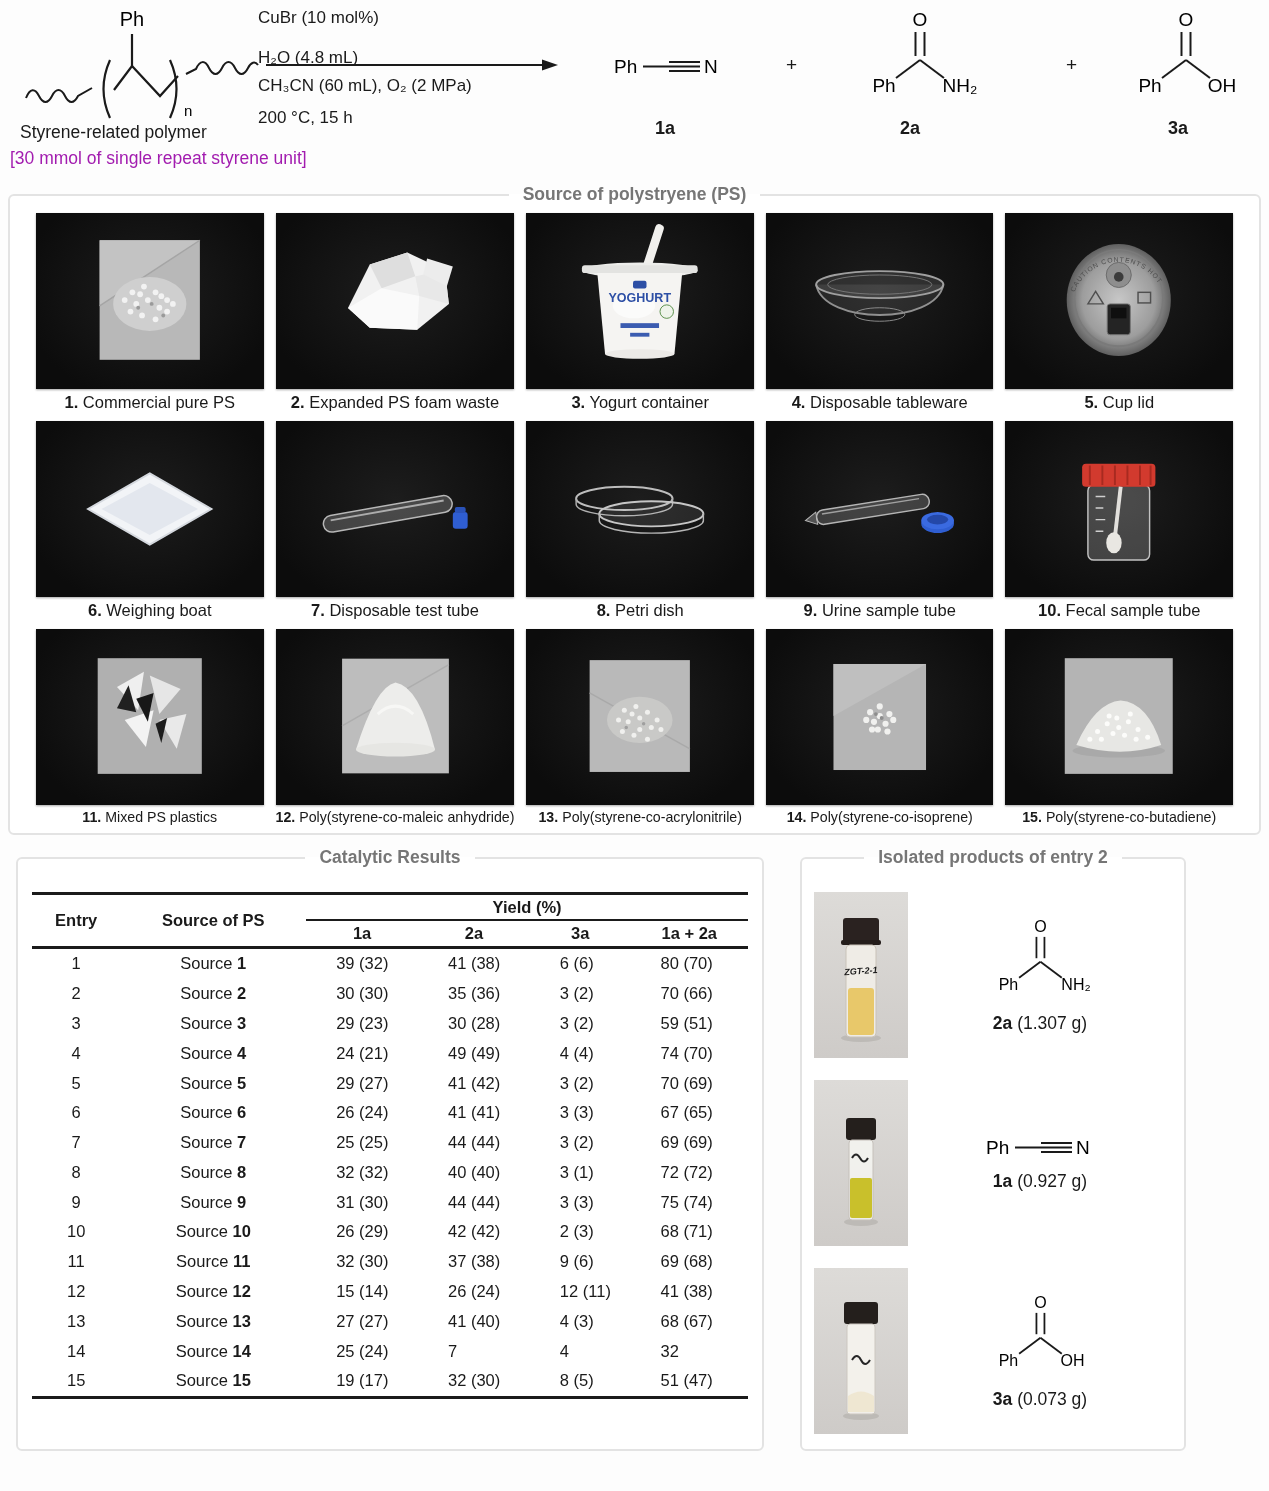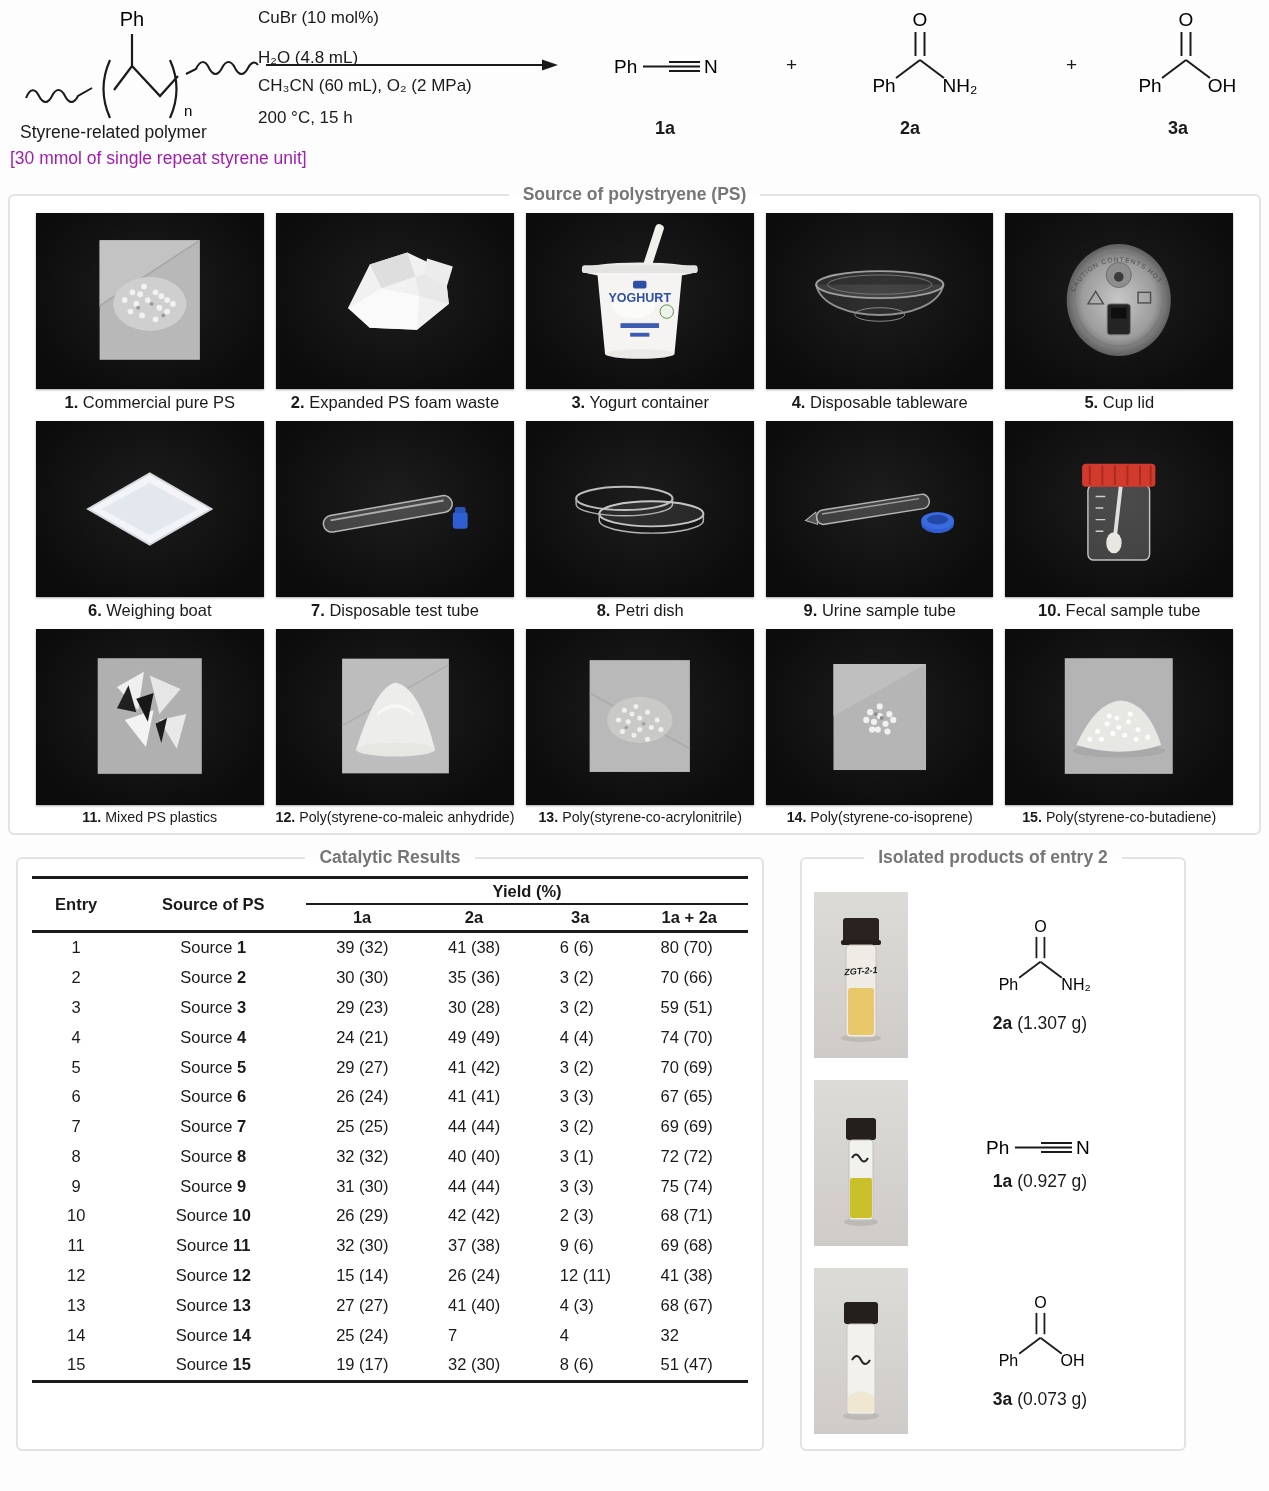--- a/index.html
+++ b/index.html
@@ -27,21 +27,21 @@
          box-shadow:0 1px 2px rgba(0,0,0,.35);overflow:hidden;}
   .photo svg{width:100%;height:100%;display:block;}
   .caption{text-align:center;font-size:16.5px;margin-top:4px;white-space:nowrap;}
   .caption b{font-weight:700;}
   .caption.small{font-size:14.2px;}
   
   .bottom{display:flex;gap:20px;margin:12px 8px 0;height:604px;}
   fieldset.results{width:748px;flex:none;box-sizing:border-box;padding:2px 14px 10px;}
   fieldset.isolated{width:386px;flex:none;box-sizing:border-box;padding:2px 12px 8px;}
   
-  table.res{width:100%;border-collapse:collapse;margin-top:6px;font-size:16.5px;
+  table.res{width:100%;border-collapse:collapse;margin-top:22px;font-size:16.5px;
             border-top:3px solid #1b1b1b;border-bottom:3px solid #1b1b1b;}
   table.res thead{border-bottom:3px solid #1b1b1b;}
   table.res th{font-weight:700;padding:3px 0;text-align:center;}
   table.res th.yieldspan{border-bottom:2px solid #1b1b1b;padding-bottom:2px;}
   table.res tbody td{padding:5.4px 0;text-align:center;}
   table.res td.yl{text-align:left;padding-left:30px;}
   table.res col.c-entry{width:92px;} table.res col.c-source{width:196px;}
   table.res col.c1{width:116px;} table.res col.c2{width:116px;}
   table.res col.c3{width:104px;} table.res col.c4{width:122px;}
   table.res td b{font-weight:700;}
@@ -561,21 +561,21 @@
             <td class="yl">7</td>
             <td class="yl">4</td>
             <td class="yl">32</td>
           </tr>
 
           <tr>
             <td>15</td>
             <td><span>Source</span> <b>15</b></td>
             <td class="yl">19 (17)</td>
             <td class="yl">32 (30)</td>
-            <td class="yl">8 (6)</td>
+            <td class="yl">8 (5)</td>
             <td class="yl">51 (47)</td>
           </tr>
         </tbody>
     </table>
   </fieldset>
 
   <fieldset class="panel isolated">
     <legend>Isolated products of entry 2</legend>
 
     <div class="iso-row">

